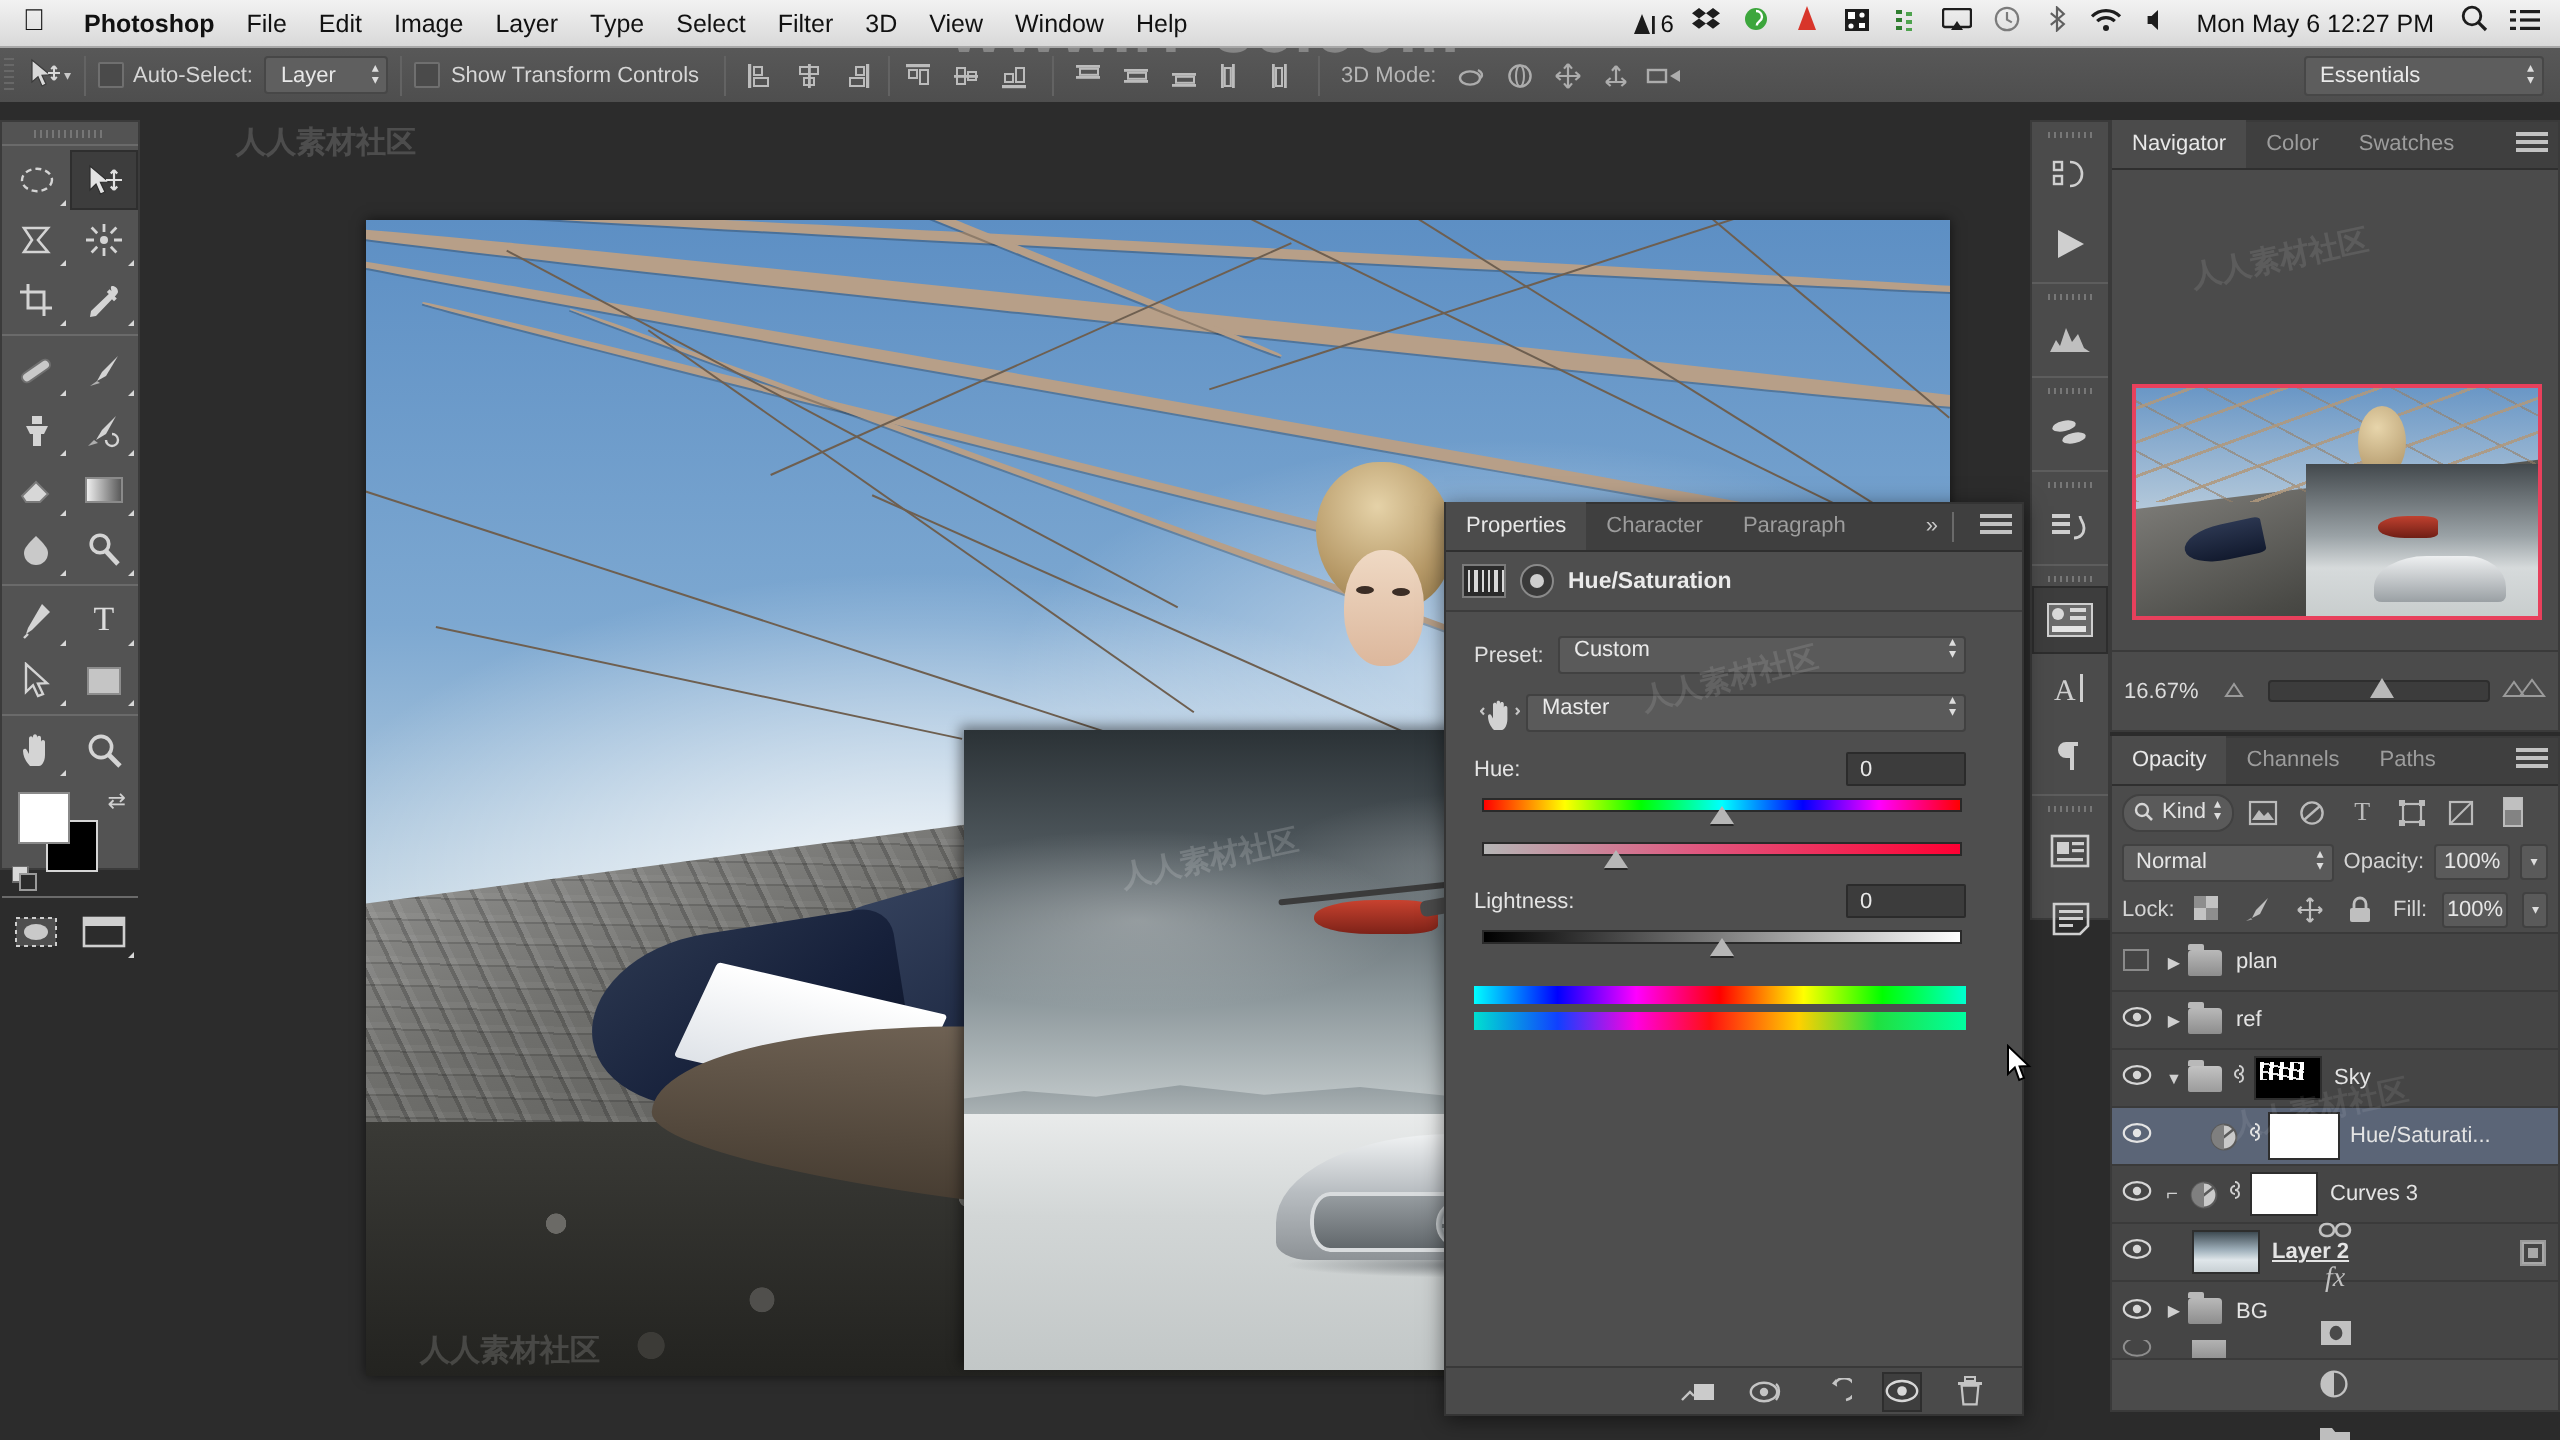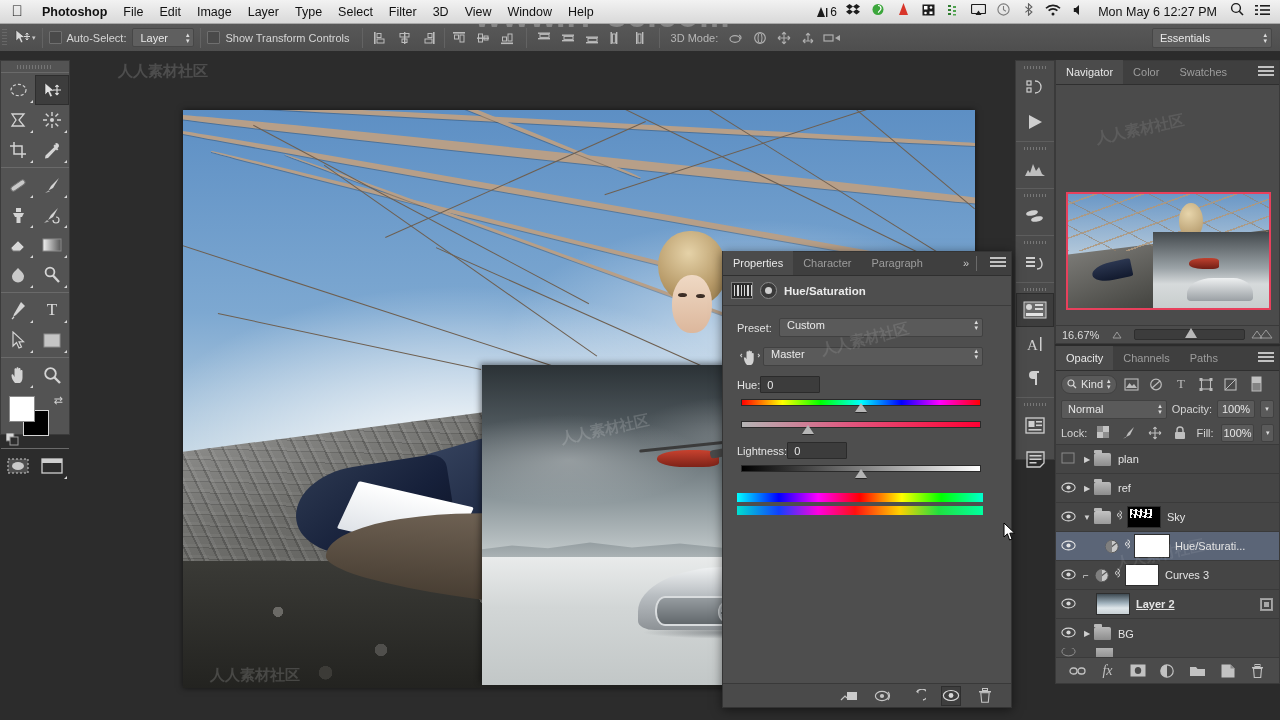--- a/index.html
+++ b/index.html
@@ -195,21 +195,21 @@
   #nt-hair{position:absolute;left:55%;top:8%;width:24px;height:36px;border-radius:50%;
     background:radial-gradient(circle at 40% 30%,#e7d5ab,#a88c5e);}
   #nt-boot{position:absolute;left:12%;top:60%;width:40px;height:18px;border-radius:50% 10% 10% 50%;
     background:linear-gradient(#2b3650,#121a2e);transform:rotate(-12deg);}
   #nt-inset{position:absolute;left:85px;top:38px;width:120px;height:80px;
     background:linear-gradient(#43494d,#9aa2a6 45%,#d6dadb 65%,#c6cbcb);}
   #nt-car{position:absolute;left:28%;top:58%;width:55%;height:28%;border-radius:40% 30% 6% 6%/70% 70% 14% 14%;
     background:linear-gradient(#eef0f1,#9aa0a4);}
   #nt-heli{position:absolute;left:30%;top:32%;width:30px;height:11px;border-radius:50% 25% 20% 45%;
     background:linear-gradient(#c0412f,#6f1e15);}
-  #nav-footer{ height:18px; background:#4b4b4b; border-top:1px solid #3a3a3a;
+  #nav-footer{ height:40px; background:#4b4b4b; border-top:1px solid #3a3a3a;
     display:flex; align-items:center; padding:0 6px; gap:6px;}
   #zoomval{ color:#dcdcdc; font-size:11px; width:42px;}
   .mtn{ font-size:10px; color:#9a9a9a; }
   #zslider{ flex:1; height:11px; background:#3c3c3c; border:1px solid #2e2e2e; border-radius:2px; position:relative;}
   #zknob{ position:absolute; left:46%; top:-2px; width:0;height:0;
     border-left:6px solid transparent;border-right:6px solid transparent;border-bottom:10px solid #b9b9b9;}
   
   #layers-panel{ margin-top:2px; }
   .filterrow{ height:26px; display:flex; align-items:center; padding:0 5px; gap:4px; background:#4b4b4b;}
   .kindbox{ height:19px; background:#5a5a5a; border:1px solid #414141; border-radius:9px;
@@ -242,21 +242,21 @@
   .thumb.mask-sky{ background:#000; position:relative; overflow:hidden;}
   .thumb.mask-sky:after{content:"";position:absolute;left:2px;top:2px;right:8px;height:9px;
      background:repeating-linear-gradient(95deg,#fff 0 2px,transparent 2px 5px),
                 repeating-linear-gradient(12deg,#ddd 0 1px,transparent 1px 4px);}
   .thumb.photo{ background:linear-gradient(#3e4a52,#9fb0bb 45%,#dfe6ea 70%,#c8d0d4);}
   .link{ width:11px; text-align:center; color:#cfcfcf; font-size:10px;}
   .adjicon{ width:20px; display:flex; align-items:center; justify-content:center;}
   .clipmark{ width:12px; text-align:center; color:#d0d0d0; font-size:10px;}
   .fxbox{ position:absolute; right:6px; width:13px;height:13px;border:1px solid #9a9a9a;}
   #layers-footer{ height:26px; background:#4b4b4b; border-top:1px solid #3a3a3a;
-    display:flex;align-items:center;justify-content:center;gap:12px;}
+    display:flex;align-items:center;justify-content:center;gap:12px;flex-direction:column;}
   .lfbtn{ width:18px;height:18px;display:flex;align-items:center;justify-content:center;opacity:.9;}
   
   #props{
     position:absolute; left:722px; top:251px; width:290px; height:457px;
     background:#4e4e4e; border:1px solid #343434; z-index:35;
     box-shadow:0 2px 10px rgba(0,0,0,.5);
   }
   #props .tabrow{ background:#3f3f3f; }
   #pr-head{ height:30px; display:flex;align-items:center; padding:0 8px; gap:7px;
     border-bottom:1px solid #3c3c3c;}
@@ -268,21 +268,21 @@
   #pr-ico2 i{ width:7px;height:7px;border-radius:50%;background:#cfcfcf;}
   #pr-title{ font-size:11.5px; font-weight:bold; color:#eaeaea;}
   #pr-body{ padding:12px 28px 0 14px; }
   .pr-row{ display:flex; align-items:center; margin-bottom:10px;}
   .pr-lab{ width:42px; font-size:11px; color:#e0e0e0;}
   .pr-sel{ flex:1; height:19px; background:#5a5a5a; border:1px solid #414141; border-radius:2px;
     display:flex;align-items:flex-start;justify-content:space-between;padding:0 4px 0 7px;
     color:#eaeaea; font-size:11px;}
   #handicon{ width:26px; display:flex; align-items:center; justify-content:center;}
   .sl-block{ margin-bottom:6px; }
-  .sl-head{ display:flex; align-items:center; margin-bottom:5px;}
+  .sl-head{ display:flex; align-items:center; justify-content:space-between; margin-bottom:5px;gap:44px;}
   .sl-name{ font-size:11px; color:#e4e4e4;}
   .sl-val{ width:60px;height:17px;background:#3c3c3c;border:1px solid #2b2b2b;border-radius:1px;
     color:#e9e9e9;font-size:11px; display:flex;align-items:center;padding-left:6px;}
   .track{ position:relative; height:9px; margin:0 2px 0 4px;}
   .track .bar{ position:absolute;left:0;right:0;top:1px;height:7px; border:1px solid #2a2a2a;}
   .knob{ position:absolute; top:5px; width:0;height:0;
     border-left:6px solid transparent;border-right:6px solid transparent;border-bottom:9px solid #b6b6b6;
     filter:drop-shadow(0 1px 0 rgba(0,0,0,.5));}
   #hue-bar{ background:linear-gradient(to right,#ff0000,#ffff00 17%,#00ff00 33%,#00ffff 50%,#0000ff 67%,#ff00ff 83%,#ff0000); }
   #sat-bar{ background:linear-gradient(to right,#b5b5b5,#e0577f 45%,#ff0033); }

